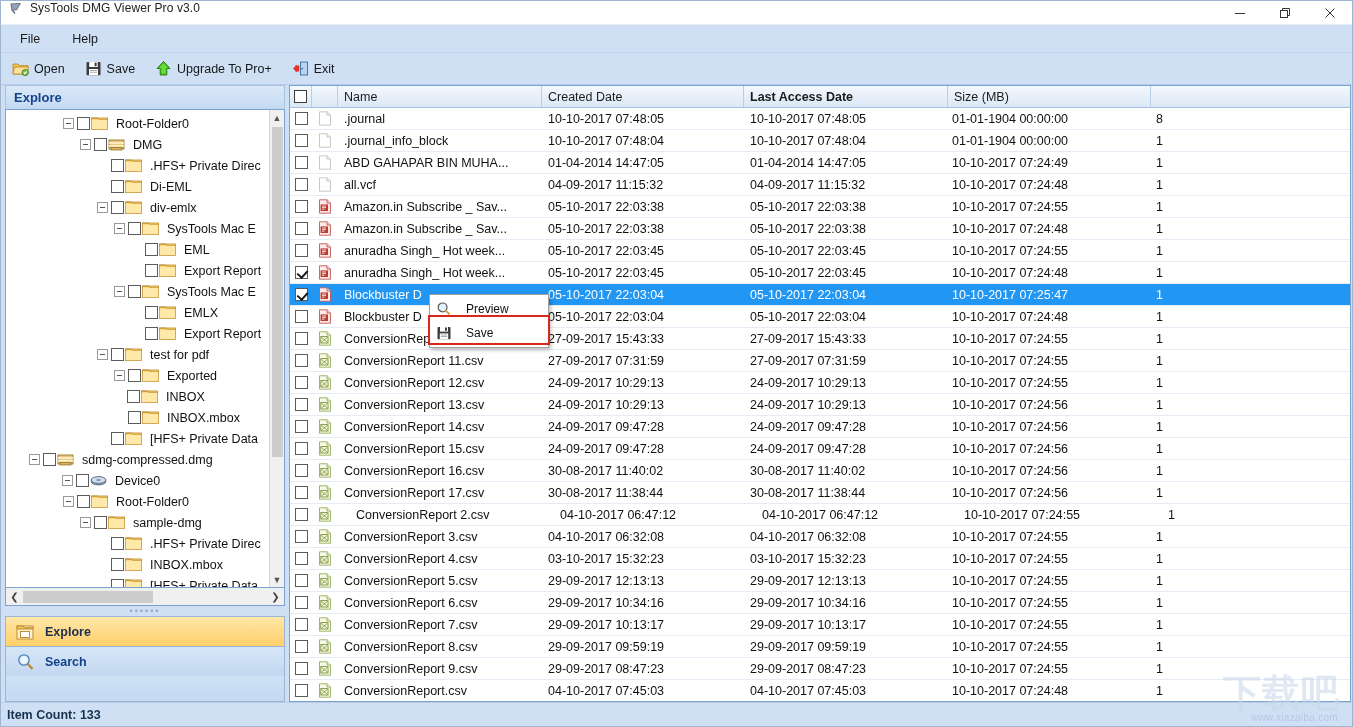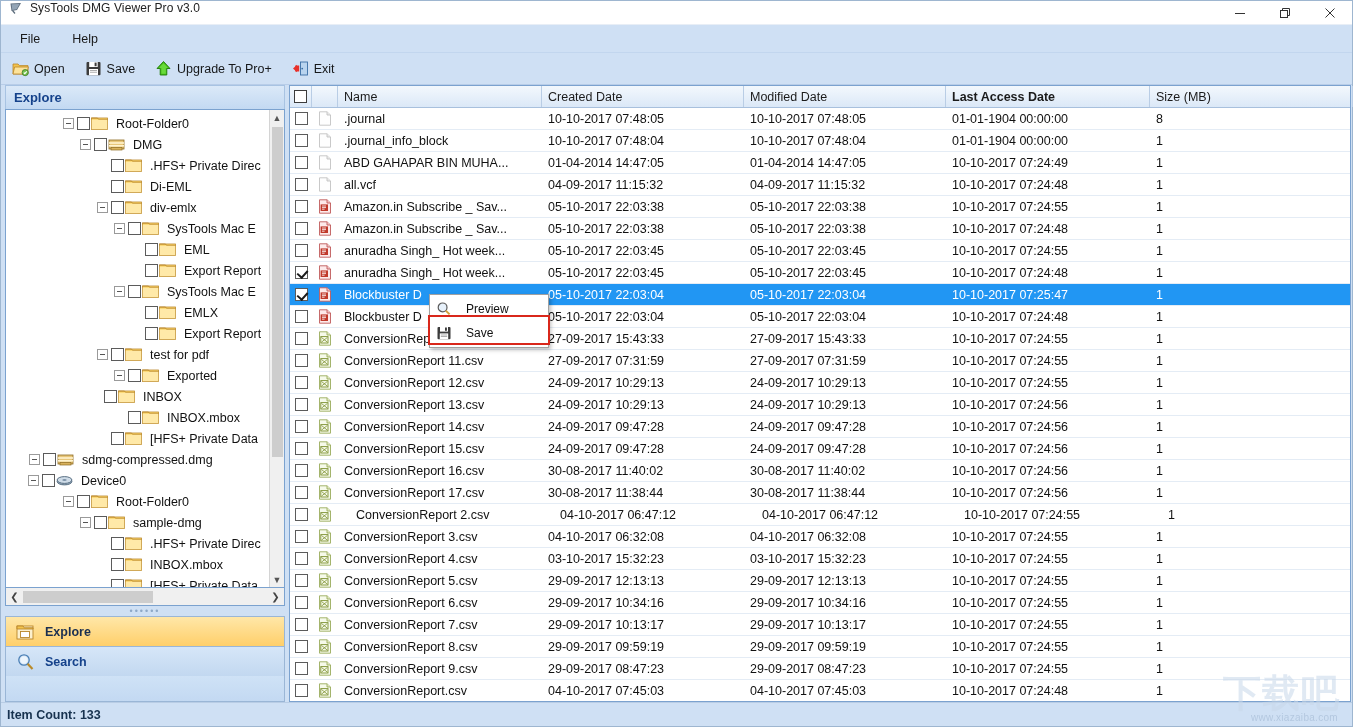--- a/index.html
+++ b/index.html
@@ -589,21 +589,21 @@
               <span class="tcheck"></span>
               <span style="flex: 0 0 17px; margin-right: 4px;">
                 <svg class="ticon" viewBox="0 0 17 15">
                   <rect x="0.5" y="2" width="16" height="11.5" fill="#fbd56b" stroke="#b9862a" stroke-width="0.8"></rect>
                   <path d="M0.5 2 h6 l1.2 1.6 H16.5" fill="none" stroke="#b9862a" stroke-width="0.8"></path>
                   <rect x="0.8" y="3.8" width="15.4" height="9.4" fill="#ffe9a8"></rect>
                 </svg>
               </span>
               <span class="tlabel">Exported</span>
             </div>
-            <div class="tnode" style="padding-left: 84px;">
+            <div class="tnode" style="padding-left: 107px;">
               <span class="expander none"></span>
               <span class="tcheck"></span>
               <span style="flex: 0 0 17px; margin-right: 4px;">
                 <svg class="ticon" viewBox="0 0 17 15">
                   <rect x="0.5" y="2" width="16" height="11.5" fill="#fbd56b" stroke="#b9862a" stroke-width="0.8"></rect>
                   <path d="M0.5 2 h6 l1.2 1.6 H16.5" fill="none" stroke="#b9862a" stroke-width="0.8"></path>
                   <rect x="0.8" y="3.8" width="15.4" height="9.4" fill="#ffe9a8"></rect>
                 </svg>
               </span>
               <span class="tlabel">INBOX</span>
@@ -638,21 +638,21 @@
               <span style="flex: 0 0 17px; margin-right: 4px;">
                 <svg class="ticon" viewBox="0 0 17 15">
                   <rect x="1" y="3" width="15" height="9" fill="#e8c77a" stroke="#8d6a22" stroke-width="0.8"></rect>
                   <rect x="1" y="5.2" width="15" height="1.6" fill="#fff3cf"></rect>
                   <rect x="1" y="8" width="15" height="1.6" fill="#fff3cf"></rect>
                   <rect x="3" y="10.6" width="11" height="2.4" fill="#d9b25d" stroke="#8d6a22" stroke-width="0.7"></rect>
                 </svg>
               </span>
               <span class="tlabel">sdmg-compressed.dmg</span>
             </div>
-            <div class="tnode" style="padding-left: 22px;">
+            <div class="tnode" style="padding-left: 56px;">
               <span class="expander"></span>
               <span class="tcheck"></span>
               <span style="flex: 0 0 17px; margin-right: 4px;">
                 <svg class="ticon" viewBox="0 0 17 15">
                   <ellipse cx="8.5" cy="8.5" rx="7.4" ry="3.4" fill="#9fb4c7" stroke="#4c6377" stroke-width="0.9"></ellipse>
                   <ellipse cx="8.5" cy="7" rx="7.4" ry="3.4" fill="#cfdce8" stroke="#4c6377" stroke-width="0.9"></ellipse>
                   <ellipse cx="8.5" cy="7" rx="2.2" ry="1" fill="#7d93a8"></ellipse>
                 </svg>
               </span>
               <span class="tlabel">Device0</span>
@@ -766,23 +766,20 @@
       <div class="grid-header" id="grid-header">
           <div class="gh-cell chk" style="flex: 0 0 22px;">
             <span class="hdr-check"></span>
           </div>
           <div class="gh-cell" style="flex: 0 0 26px;"></div>
           <div class="gh-cell" style="flex: 0 0 204px;">
             <span>Name</span>
           </div>
           <div class="gh-cell" style="flex: 0 0 202px;">
             <span>Created Date</span>
-          </div>
-          <div class="gh-cell" style="flex: 0 0 202px;">
-            <span>Modified Date</span>
           </div>
           <div class="gh-cell" style="flex: 0 0 204px; font-weight: bold;">
             <span>Last Access Date</span>
           </div>
           <div class="gh-cell" style="flex: 0 0 203px;">
             <span>Size (MB)</span>
           </div>
         </div>
       <div class="grid-body" id="grid-body">
           <div class="grow">

